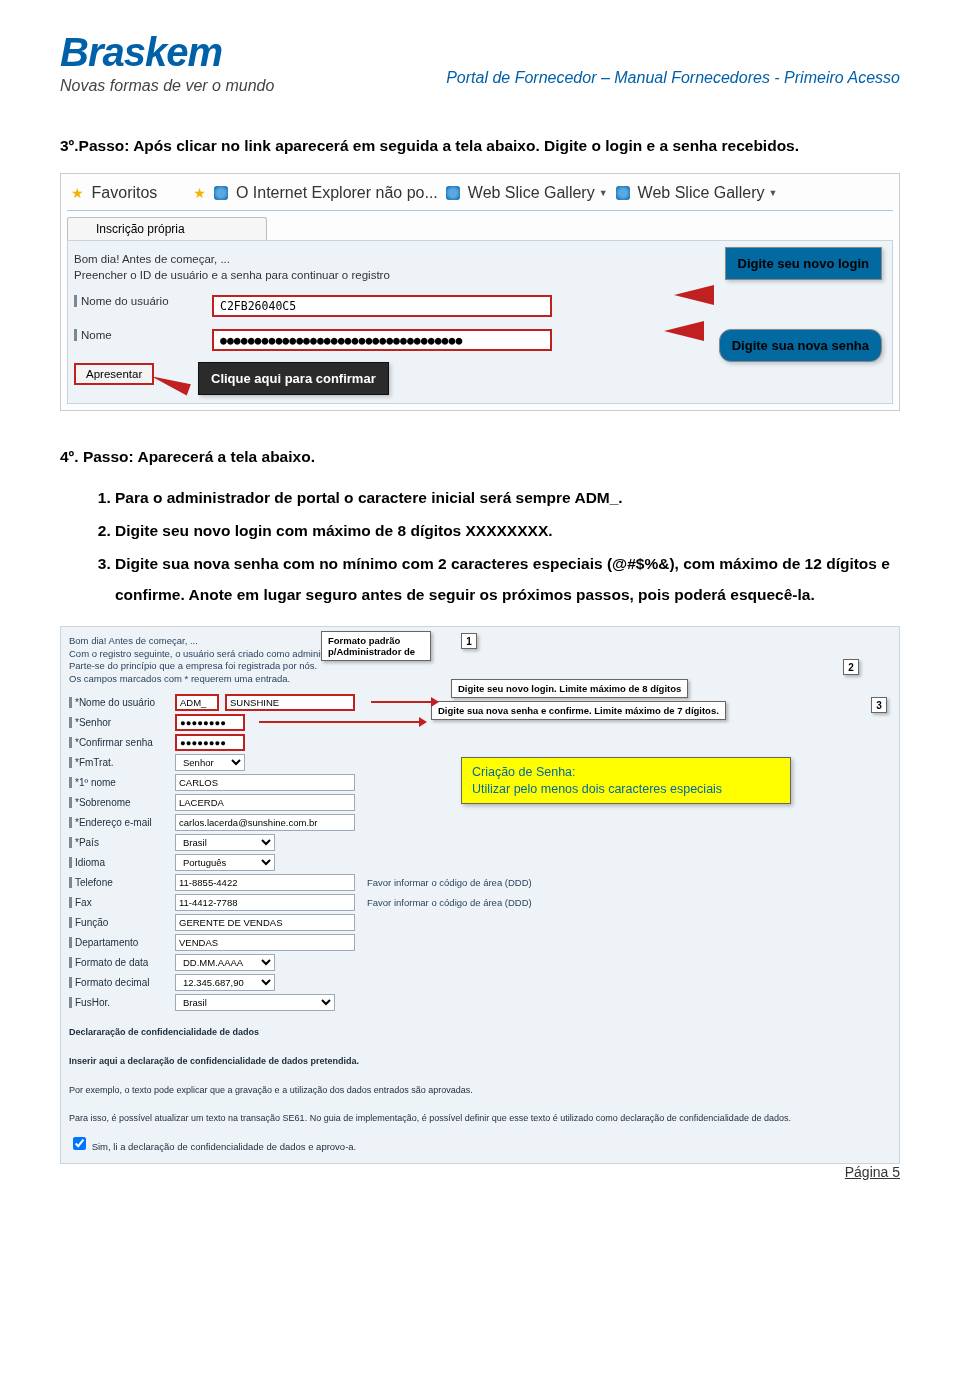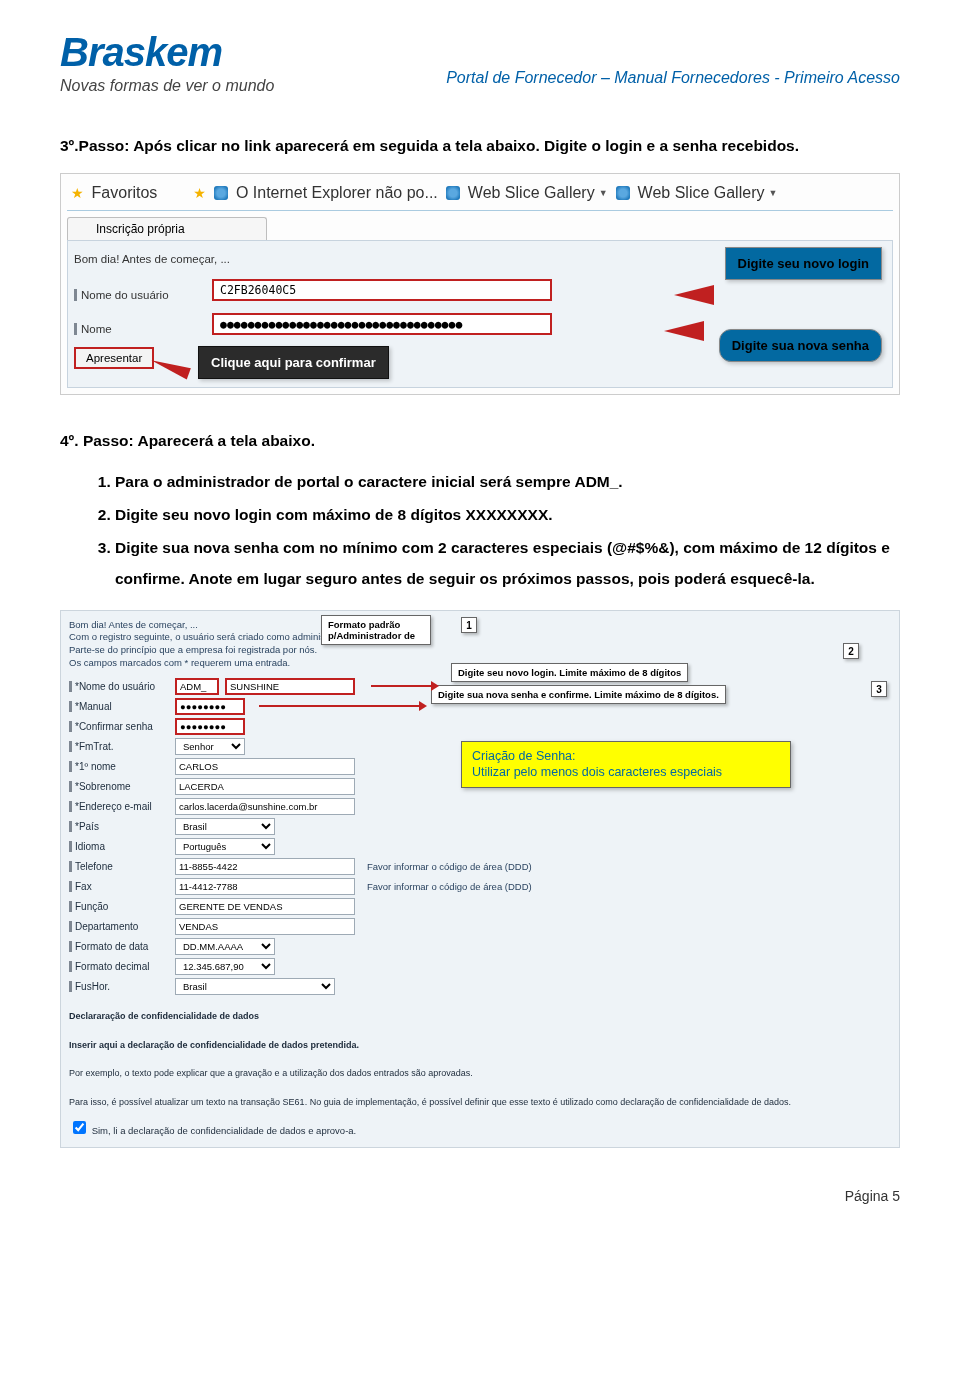--- a/index.html
+++ b/index.html
@@ -99,21 +99,21 @@
   .tab1 .eicon { width: 14px; height: 14px; }
   .main1 {
     background: #eef3f7;
     border: 1px solid #c7d3de;
     padding: 10px 6px 18px 6px;
     position: relative;
   }
   .main1 .intro { font-size: 11.5px; color: #333; line-height: 1.4; }
   .formrow {
     display: flex;
-    align-items: flex-end;
+    align-items: flex-start;
     gap: 8px;
     margin-top: 12px;
   }
   .formrow .lbl {
     width: 130px;
     font-size: 11.5px;
     border-left: 3px solid #7e8792;
     padding-left: 4px;
     color: #333;
   }
@@ -269,22 +269,22 @@
     right: -8px; top: -4px;
     border-top: 5px solid transparent;
     border-bottom: 5px solid transparent;
     border-left: 8px solid #c02020;
   }
 
   .footer {
     text-align: right;
     font-size: 14px;
     color: #333;
-    margin-top: 40px;
     font-weight: normal;
+    text-decoration: underline;
   }
 </style>
 </head>
 <body>
 
 <div class="page">
 
   <div class="header">
     <div class="logo-block">
       <div class="logo">Braskem</div>
@@ -312,20 +312,21 @@
       <span class="txt">Web Slice Gallery</span>
       <span class="dd">▼</span>
     </div>
     <div class="tab1">
       <span class="eicon"></span>
       <span>Inscrição própria</span>
     </div>
     <div class="main1">
       <div class="intro">
         <div>Bom dia! Antes de começar, ...</div>
+        <div>Preencher o ID de usuário e a senha para continuar o registro</div>
       </div>
       <div class="formrow">
         <div class="lbl">Nome do usuário</div>
         <input class="txtinput" value="C2FB26040C5" style="">
       </div>
       <div class="formrow">
         <div class="lbl">Nome</div>
         <input class="txtinput" value="●●●●●●●●●●●●●●●●●●●●●●●●●●●●●●●●●●●" style="">
       </div>
       <div class="apresentar">Apresentar</div>
@@ -355,33 +356,33 @@
       <div>Com o registro seguinte, o usuário será criado como administrador da empresa.</div>
       <div>Parte-se do princípio que a empresa foi registrada por nós.</div>
       <div>Os campos marcados com * requerem uma entrada.</div>
     </div>
 
     <div class="popup-white" style="left:260px; top:4px; width:110px;">Formato padrão p/Administrador de</div>
     <div class="popup-numbox" style="left:400px; top:6px;">1</div>
     <div class="popup-numbox" style="right:40px; top:32px;">2</div>
     <div class="popup-numbox" style="right:12px; top:70px;">3</div>
     <div class="popup-white" style="left:390px; top:52px;">Digite seu novo login. Limite máximo de 8 dígitos</div>
-    <div class="popup-white" style="left:370px; top:74px;">Digite sua nova senha e confirme. Limite máximo de 8 dígitos.</div>
+    <div class="popup-white" style="left:370px; top:74px;">Digite sua nova senha e confirme. Limite máximo de 7 dígitos.</div>
 
     <div class="formgrid">
 
       <div class="frow">
         <div class="flabel">*Nome do usuário</div>
         <span class="prefix">ADM_</span>
         <input class="redbox" style="width: 130px;" value="SUNSHINE">
         <div class="arrow-red-sm" style="left:302px; top:7px; width:60px;"></div>
       </div>
 
       <div class="frow">
-        <div class="flabel">*Manual</div>
+        <div class="flabel">*Senhor</div>
         <input class="redbox" style="width: 70px;" value="●●●●●●●●">
         <div class="arrow-red-sm" style="left:190px; top:7px; width:160px;"></div>
       </div>
 
       <div class="frow">
         <div class="flabel">*Confirmar senha</div>
         <input class="redbox" style="width: 70px;" value="●●●●●●●●">
       </div>
 
       <div class="frow">

